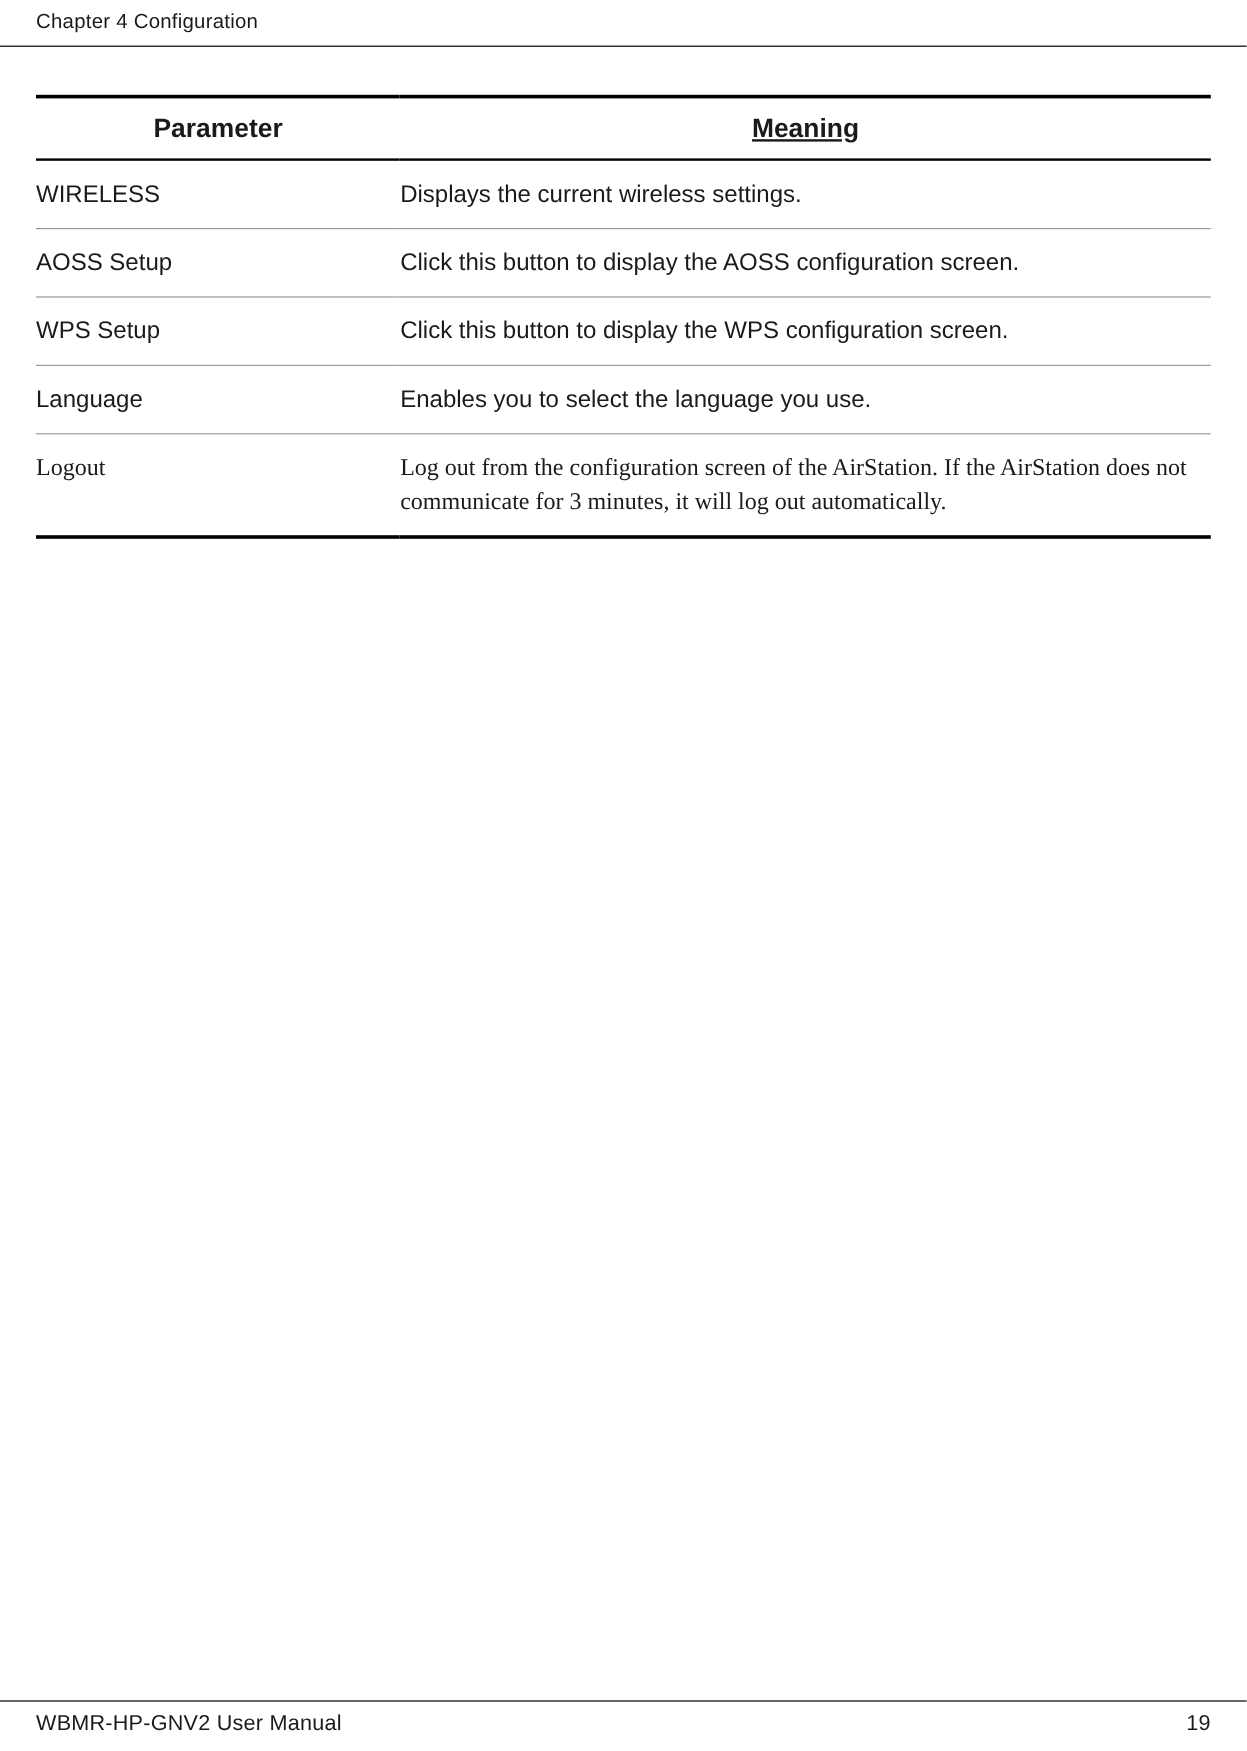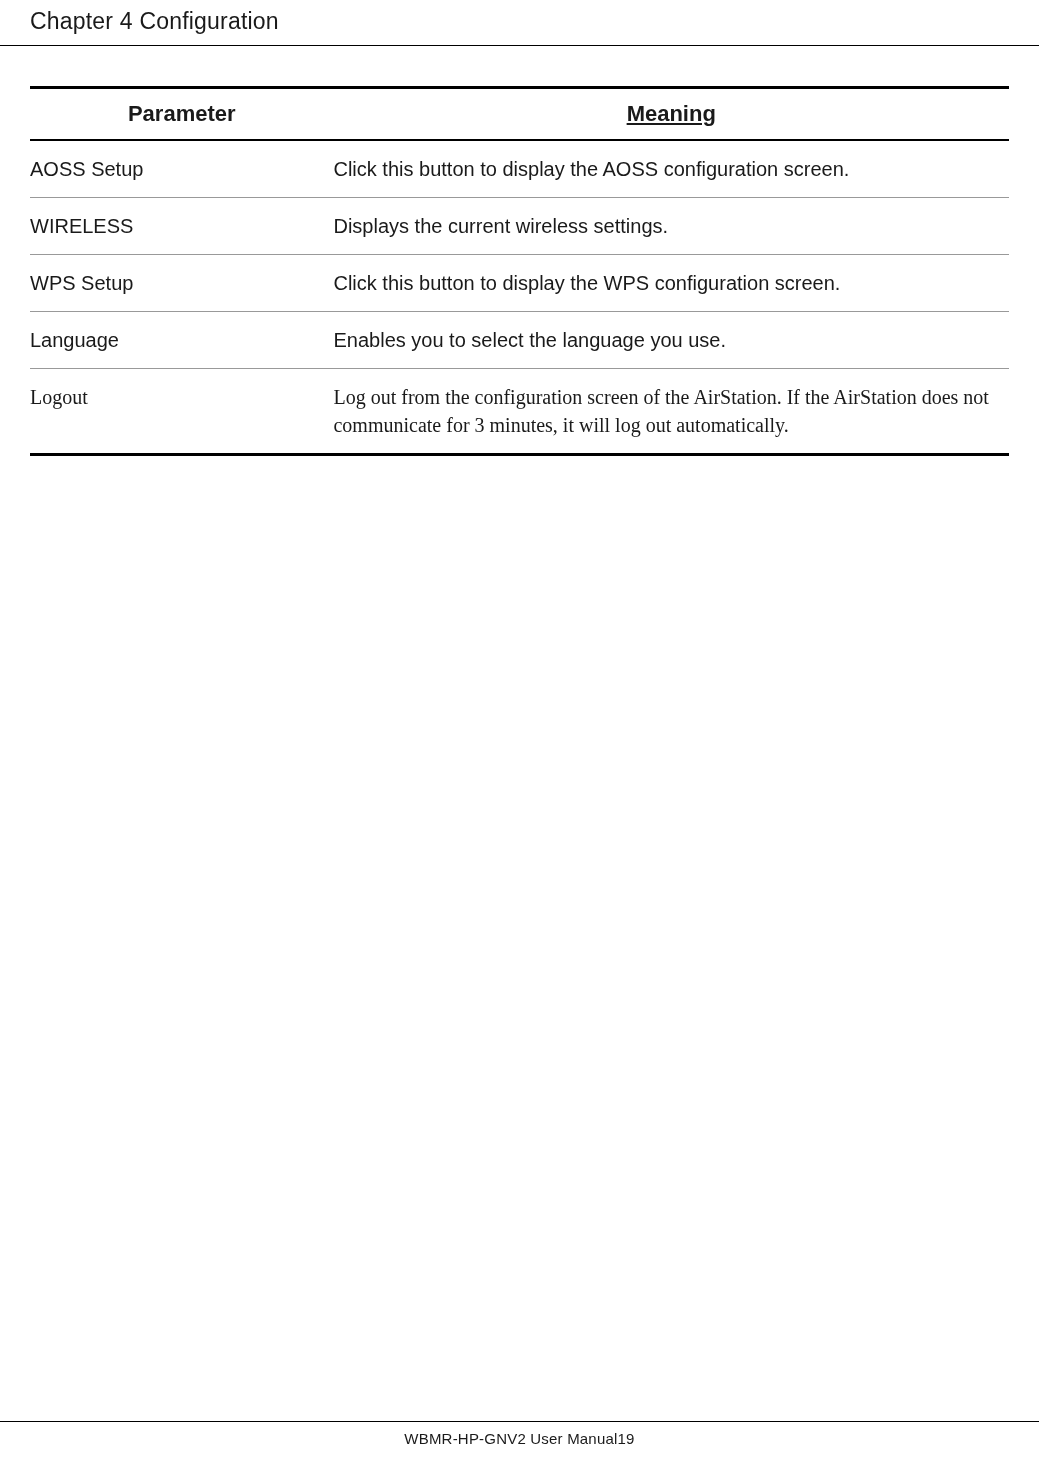--- a/index.html
+++ b/index.html
@@ -10,21 +10,21 @@
     body {
       width: 1039px;
       height: 1459px;
       font-family: "Segoe UI", "Myriad Pro", Arial, sans-serif;
       background: #ffffff;
       position: relative;
       color: #1a1a1a;
     }
     .page-header {
       padding: 8px 30px 10px 30px;
-      font-size: 23px;
+      font-size: 17px;
       font-weight: 400;
       border-bottom: 1px solid #000;
       letter-spacing: 0.2px;
     }
     .content {
       padding: 40px 30px 0 30px;
     }
     table {
       width: 100%;
       border-collapse: collapse;
@@ -62,22 +62,22 @@
       line-height: 1.4;
     }
     .page-footer {
       position: absolute;
       bottom: 12px;
       left: 0;
       right: 0;
       border-top: 1px solid #000;
       padding: 8px 30px 0 30px;
       display: flex;
-      justify-content: center;
-      font-size: 15px;
+      justify-content: space-between;
+      font-size: 18px;
       letter-spacing: 0.2px;
       margin-top: 16px;
     }
   </style>
 </head>
 <body>
 
 <div class="page-header">
   <span>Chapter 4  Configuration</span>
 </div>
@@ -85,26 +85,26 @@
 <div class="content">
   <table>
     <thead>
       <tr>
         <th class="col-param">Parameter</th>
         <th class="col-meaning">Meaning</th>
       </tr>
     </thead>
     <tbody>
       <tr>
+        <td>WIRELESS</td>
+        <td>Displays the current wireless settings.</td>
+      </tr>
+      <tr>
         <td>AOSS Setup</td>
         <td>Click this button to display the AOSS configuration screen.</td>
-      </tr>
-      <tr>
-        <td>WIRELESS</td>
-        <td>Displays the current wireless settings.</td>
       </tr>
       <tr>
         <td>WPS Setup</td>
         <td>Click this button to display the WPS configuration screen.</td>
       </tr>
       <tr>
         <td>Language</td>
         <td>Enables you to select the language you use.</td>
       </tr>
       <tr class="last-row">

